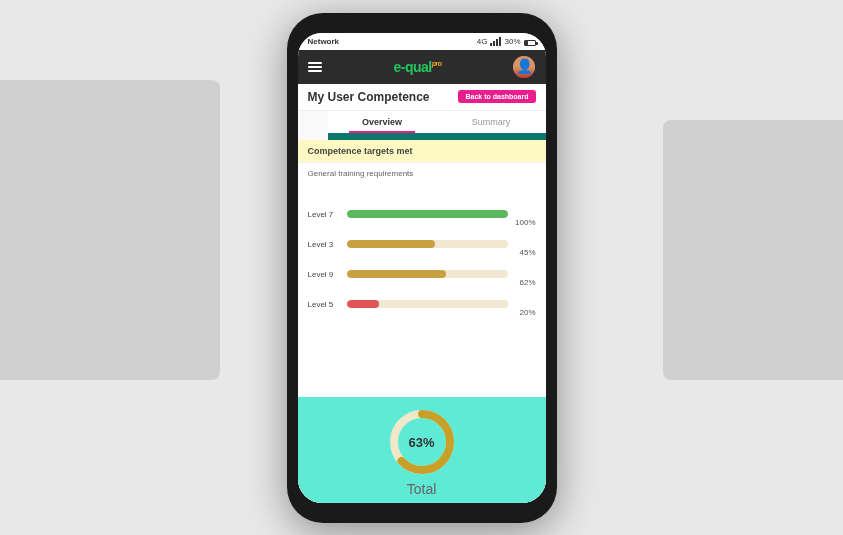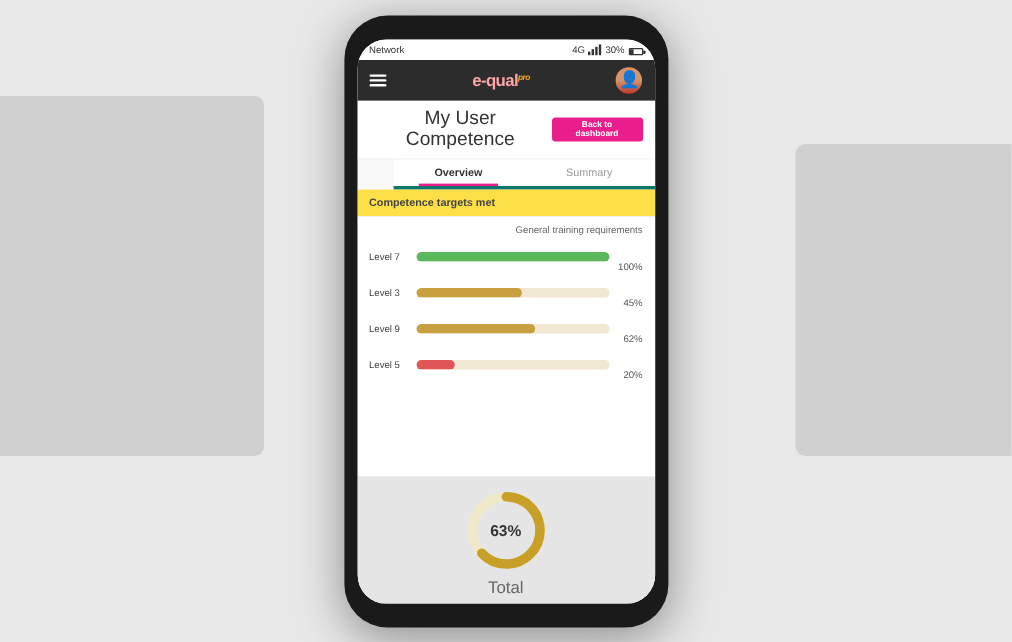--- a/index.html
+++ b/index.html
@@ -61,21 +61,21 @@
     
     .status-bar {
       background: #fff;
       display: flex;
       justify-content: space-between;
       align-items: center;
       padding: 4px 10px;
       font-size: 8px;
       color: #333;
     }
-    .status-left { font-weight: 400; }
+    .status-left { font-weight: 700; }
     .status-right { display: flex; gap: 3px; align-items: flex-end; }
     .signal-bars {
       display: flex; gap: 1px; align-items: flex-end;
     }
     .signal-bars span {
       background: #333;
       width: 2px;
       display: inline-block;
     }
     .battery-icon {
@@ -114,21 +114,21 @@
     .hamburger span {
       display: block; width: 14px; height: 2px; background: #fff; border-radius: 1px;
     }
     .logo {
       font-size: 14px;
       color: #fff;
       font-style: italic;
       font-weight: 700;
       letter-spacing: -0.5px;
     }
-    .logo em { font-style: normal; color: #fca5a5; }
+    .logo em { font-style: normal; color: #22c55e; }
     .logo sup { font-size: 7px; vertical-align: super; color: #f5a623; }
     .avatar-circle {
       width: 22px; height: 22px;
       border-radius: 50%;
       background: #c0392b;
       overflow: hidden;
       display: flex; align-items: center; justify-content: center;
     }
     .avatar-face {
       width: 100%; height: 100%;
@@ -154,41 +154,40 @@
     
     .page-title-bar {
       background: #fff;
       display: flex;
       align-items: center;
       justify-content: space-between;
       padding: 6px 10px;
       border-bottom: 1px solid #eee;
     }
     .page-title-text {
-      font-size: 16px;
+      font-size: 12px;
       color: #333;
-      font-weight: 400;
-      text-align: center;
+      font-weight: 700;
     }
     .btn-dashboard {
       background: #e91e8c;
       color: #fff;
       font-size: 7px;
       padding: 3px 7px;
       border-radius: 3px;
       border: none;
       cursor: pointer;
       font-weight: 600;
     }
 
     
     .tabs {
       background: #fff;
       display: flex;
-      border-bottom: 3px solid #0f766e;
+      border-bottom: 7px solid #0f766e;
       margin-left: 30px;
     }
     .tab {
       flex: 1;
       text-align: center;
       padding: 6px 0;
       font-size: 9px;
       color: #999;
       cursor: pointer;
       position: relative;
@@ -204,34 +203,33 @@
       height: 2px;
       background: #e91e8c;
     }
 
     
     .section-header {
       padding: 6px 10px;
       font-size: 9px;
       font-weight: 600;
       color: #444;
-      background: #fde047;
+      background: #fef9c3;
       border-bottom: 1px solid #f0f0f0;
     }
 
     .training-section {
       background: #fff;
       padding: 6px 10px;
       flex: 1;
     }
     .training-title {
       font-size: 8px;
       color: #666;
-      margin-bottom: 6px;
-      text-align: right;
+      margin-bottom: 24px;
     }
 
     .level-row {
       display: flex;
       align-items: center;
       margin-bottom: 5px;
       gap: 4px;
     }
     .level-label {
       font-size: 8px;
@@ -258,21 +256,21 @@
       flex-shrink: 0;
       margin-top: 16px;
     }
 
     
     .donut-section {
       display: flex;
       flex-direction: column;
       align-items: center;
       padding: 10px 0 6px;
-      background: #e5e5e5;
+      background: #5eead4;
     }
     .donut-container {
       position: relative;
       width: 70px; height: 70px;
     }
     .donut-container svg {
       transform: rotate(-90deg);
     }
     .donut-label {
       position: absolute;

